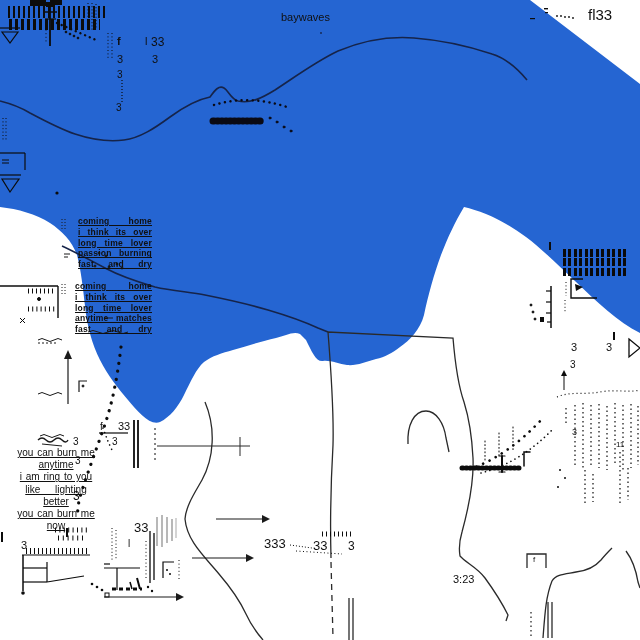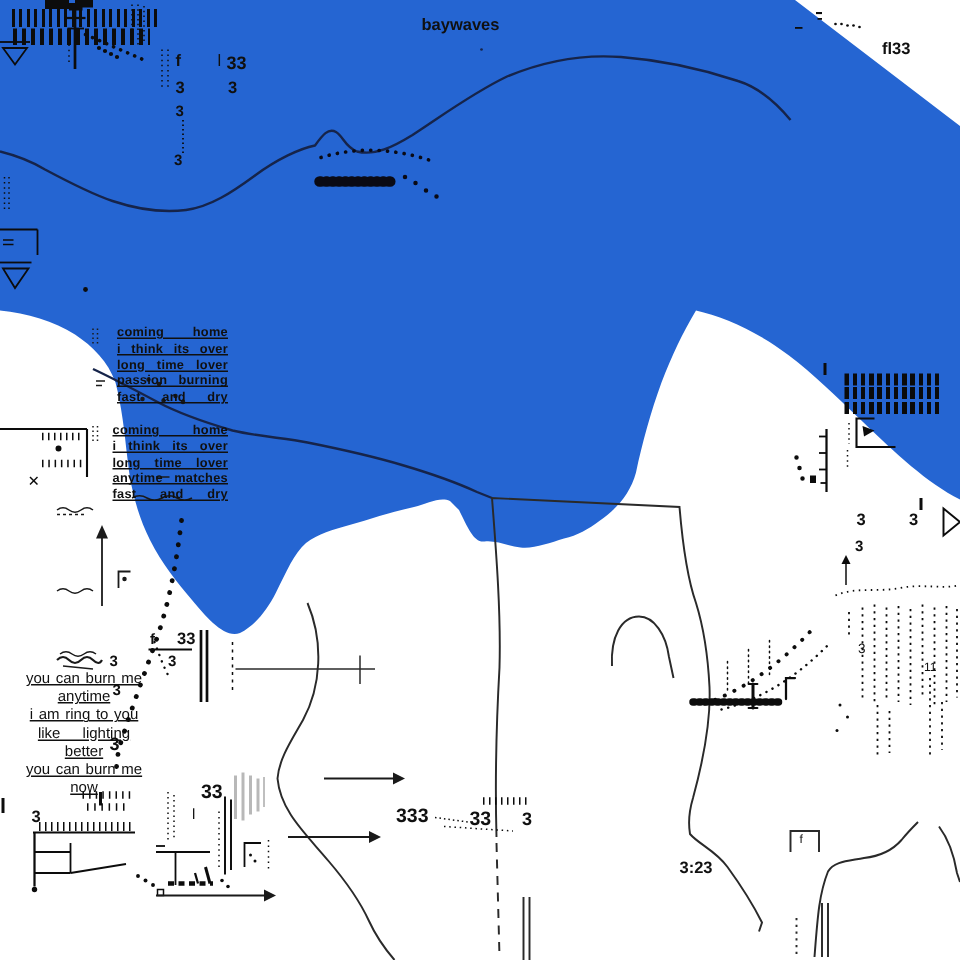--- a/index.html
+++ b/index.html
@@ -11,21 +11,21 @@
   .lyr .ln{text-align:justify;text-align-last:justify;}
   .lyr.center .ln{text-align:center;text-align-last:center;}
   .b12{font-weight:bold;font-size:8.5px;letter-spacing:.2px;}
   .b12 .ln{height:10.8px;}
   .b34{font-size:9px;}
   .b34 .ln{height:13.2px;}
   .b5{font-size:10px;}
   .b5 .ln{height:12.2px;word-spacing:1px;}
   .b5 .ln:nth-child(4){word-spacing:12px;}
   .mark{position:absolute;color:#101010;line-height:1;white-space:pre;}
-  .bold{font-weight:bold;}
+  .bold{font-weight:normal;}
   .bars{position:absolute;}
   #bar1a{left:8px;top:6px;width:97px;height:12px;
     background:repeating-linear-gradient(90deg,#0c0c0c 0 2px,transparent 2px 5px);}
   #bar1b{left:8px;top:19px;width:92px;height:11px;
     background:repeating-linear-gradient(90deg,transparent 0 1px,#0c0c0c 1px 3.6px,transparent 3.6px 6px);}
   .blk{position:absolute;background:#0c0c0c;}
   #bar2{left:563px;top:249px;width:63px;}
   #bar2 .row{height:8px;margin-bottom:1.4px;
     background:repeating-linear-gradient(90deg,#0a0a0a 0 3px,transparent 3px 5.5px);}
 </style>
@@ -320,21 +320,21 @@
   <div class="ln">you can burn me</div>
   <div class="ln">anytime</div>
   <div class="ln">i am ring to you</div>
   <div class="ln">like lighting</div>
   <div class="ln">better</div>
   <div class="ln">you can burn me</div>
   <div class="ln">now</div>
 </div>
 
 <div class="mark bold" style="left:281px;top:12px;font-size:11px">baywaves</div>
-<div class="mark bold" style="left:588px;top:28px;font-size:11px">fl33</div>
+<div class="mark bold" style="left:588px;top:7px;font-size:15px">fl33</div>
 <div class="mark bold" style="left:453px;top:574px;font-size:11px">3:23</div>
 
 <div class="mark" style="left:117px;top:36px;font-size:11px;font-weight:600">f</div>
 <div class="mark" style="left:145px;top:36px;font-size:11px">l</div>
 <div class="mark bold" style="left:151px;top:36px;font-size:12px">33</div>
 <div class="mark bold" style="left:117px;top:54px;font-size:11px">3</div>
 <div class="mark bold" style="left:152px;top:54px;font-size:11px">3</div>
 <div class="mark bold" style="left:117px;top:70px;font-size:10px">3</div>
 <div class="mark bold" style="left:116px;top:103px;font-size:10px">3</div>
 

